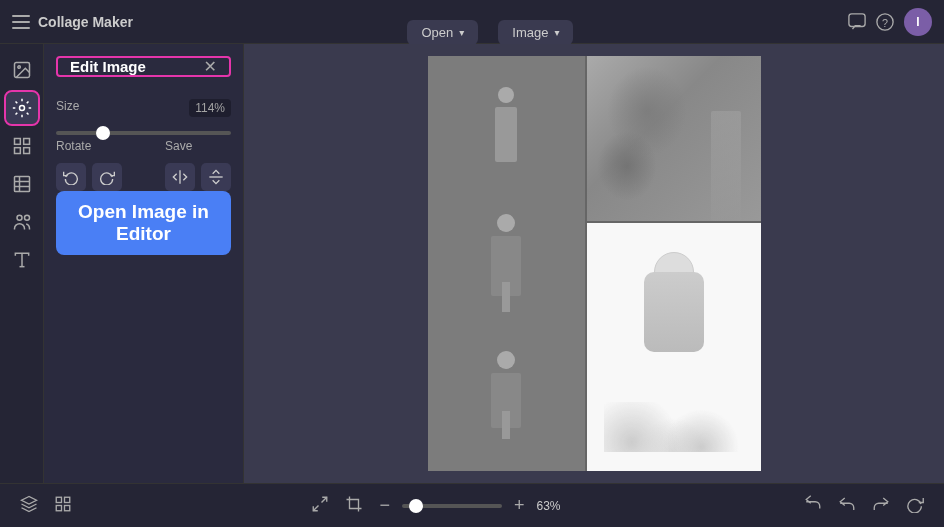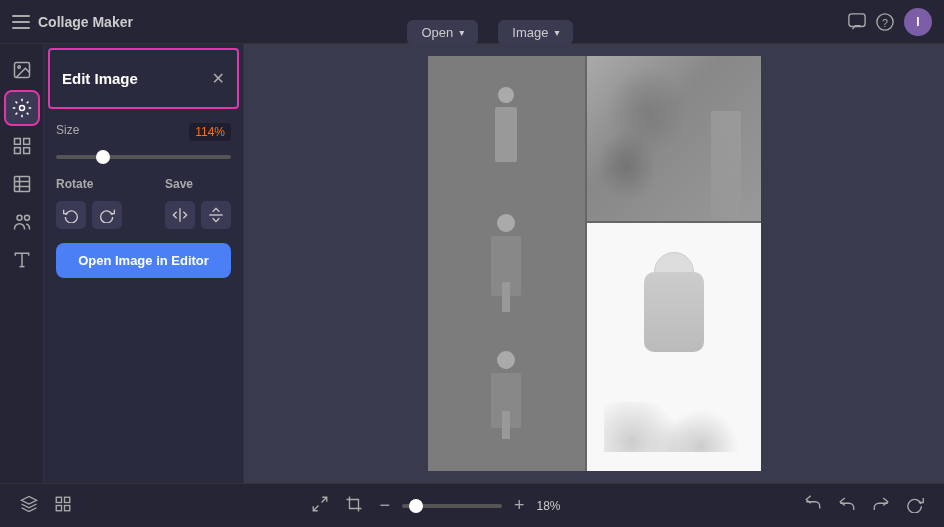--- a/index.html
+++ b/index.html
@@ -111,55 +111,54 @@
       border-right: 1px solid #333;
       padding: 0;
       flex-shrink: 0;
       display: flex;
       flex-direction: column;
     }
     .edit-panel-header {
       display: flex;
       align-items: center;
       justify-content: space-between;
-      padding: 20px 12px;
+      padding: 0 12px;
       border-bottom: 1px solid #333;
       border: 2px solid #e535ab;
       border-radius: 4px;
-      margin: 4px;
+      margin: 12px;
       background: #2a2a3e;
     }
     .edit-panel-title {
       font-size: 15px;
       font-weight: 700;
       color: #fff;
     }
     .close-btn {
       background: none; border: none; color: #aaa; cursor: pointer;
       font-size: 16px; line-height: 1;
     }
     .edit-panel-body {
       padding: 10px 12px;
       display: flex;
       flex-direction: column;
-      gap: 14px;
     }
     .panel-section-label {
       font-size: 12px;
       color: #aaa;
       margin-bottom: 4px;
     }
     .size-row {
       display: flex;
       align-items: center;
       justify-content: space-between;
     }
     .size-value {
       font-size: 12px;
-      color: #f97316;
+      color: #a3a3a3;
       background: #1e1e2e;
       padding: 2px 6px;
       border-radius: 4px;
     }
     .slider-container {
       width: 100%;
       margin-top: 4px;
     }
     input[type=range] {
       width: 100%;
@@ -173,21 +172,20 @@
     input[type=range]::-webkit-slider-thumb {
       -webkit-appearance: none;
       width: 14px; height: 14px;
       border-radius: 50%;
       background: #fff;
       cursor: pointer;
     }
     .rotate-flip-row {
       display: flex;
       justify-content: space-between;
-      font-weight: bold;
     }
     .rotate-section, .flip-section {
       display: flex;
       flex-direction: column;
       gap: 6px;
     }
     .rotate-btns, .flip-btns {
       display: flex;
       gap: 6px;
     }
@@ -200,21 +198,21 @@
       cursor: pointer;
       font-size: 14px;
       display: flex; align-items: center; justify-content: center;
     }
     .open-editor-btn {
       background: #4a7ff5;
       border: none;
       color: #fff;
       padding: 10px;
       border-radius: 8px;
-      font-size: 13px;
+      font-size: 19px;
       cursor: pointer;
       width: 100%;
       font-weight: 600;
     }
 
     
     .canvas-area {
       flex: 1;
       background: #3a3a4e;
       display: flex;
@@ -492,21 +490,21 @@
     </button>
     <button class="bb-btn">
       <svg width="18" height="18" viewBox="0 0 24 24" fill="none" stroke="#aaa" stroke-width="1.8">
           <polyline points="6,2 6,18 22,18"></polyline>
           <polyline points="2,6 18,6 18,22"></polyline>
         </svg>
     </button>
     <button class="bb-btn" style="font-size:18px; color:#aaa;">−</button>
     <input type="range" class="zoom-slider" min="1" max="200" value="18" style="accent-color: rgb(255, 255, 255); width: 100px;">
     <button class="bb-btn" style="font-size:18px; color:#aaa;">+</button>
-    <span class="zoom-value">18%</span>
+    <span class="zoom-value">63%</span>
   </div>
   <div class="bottombar-right">
     <button class="bb-btn">
       <svg width="18" height="18" viewBox="0 0 24 24" fill="none" stroke="#aaa" stroke-width="1.8">
           <polyline points="9,11 3,6 9,1"></polyline>
           <path d="M21,18v-3a6,6 0 0 0-6-6H3"></path>
         </svg>
     </button>
     <button class="bb-btn">
       <svg width="18" height="18" viewBox="0 0 24 24" fill="none" stroke="#aaa" stroke-width="1.8">

